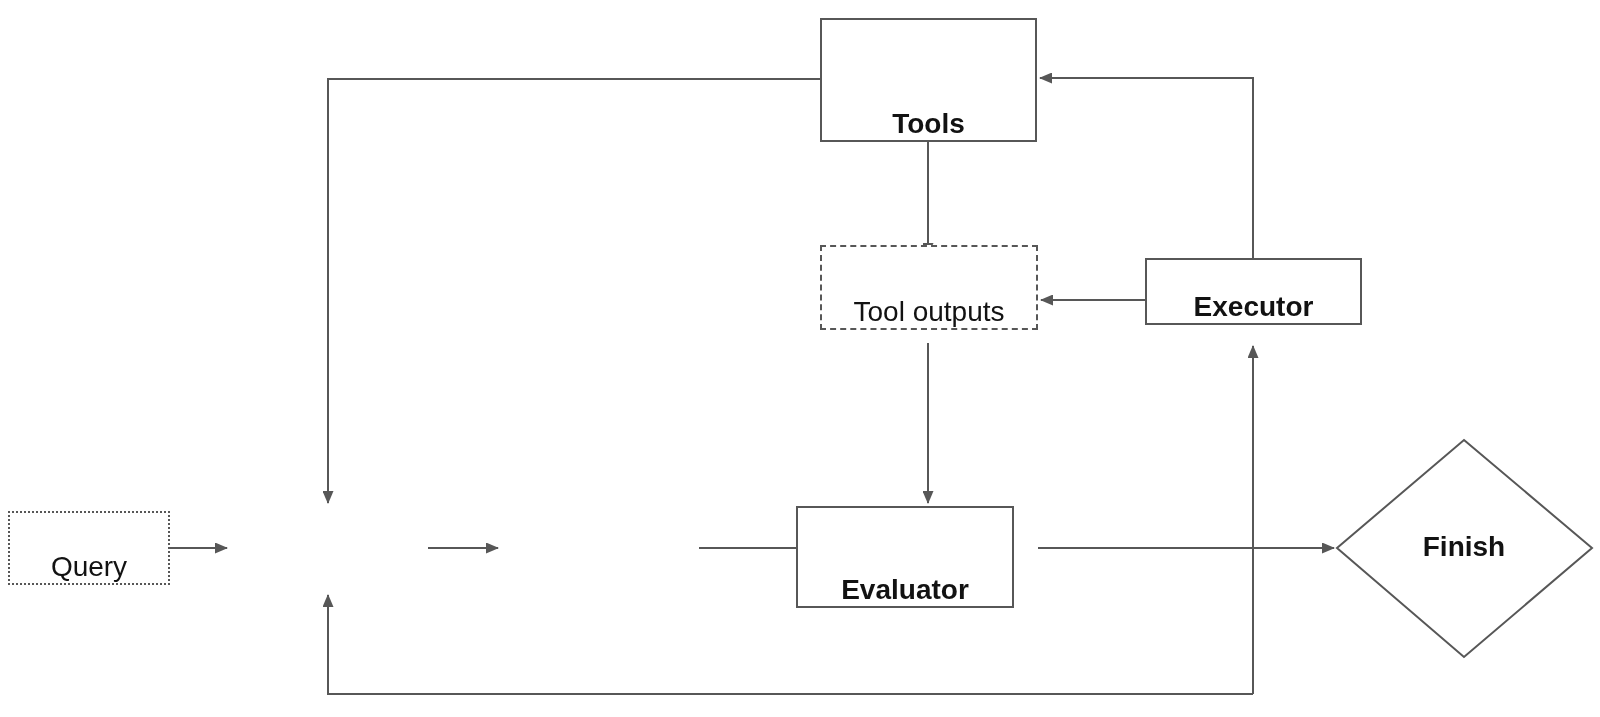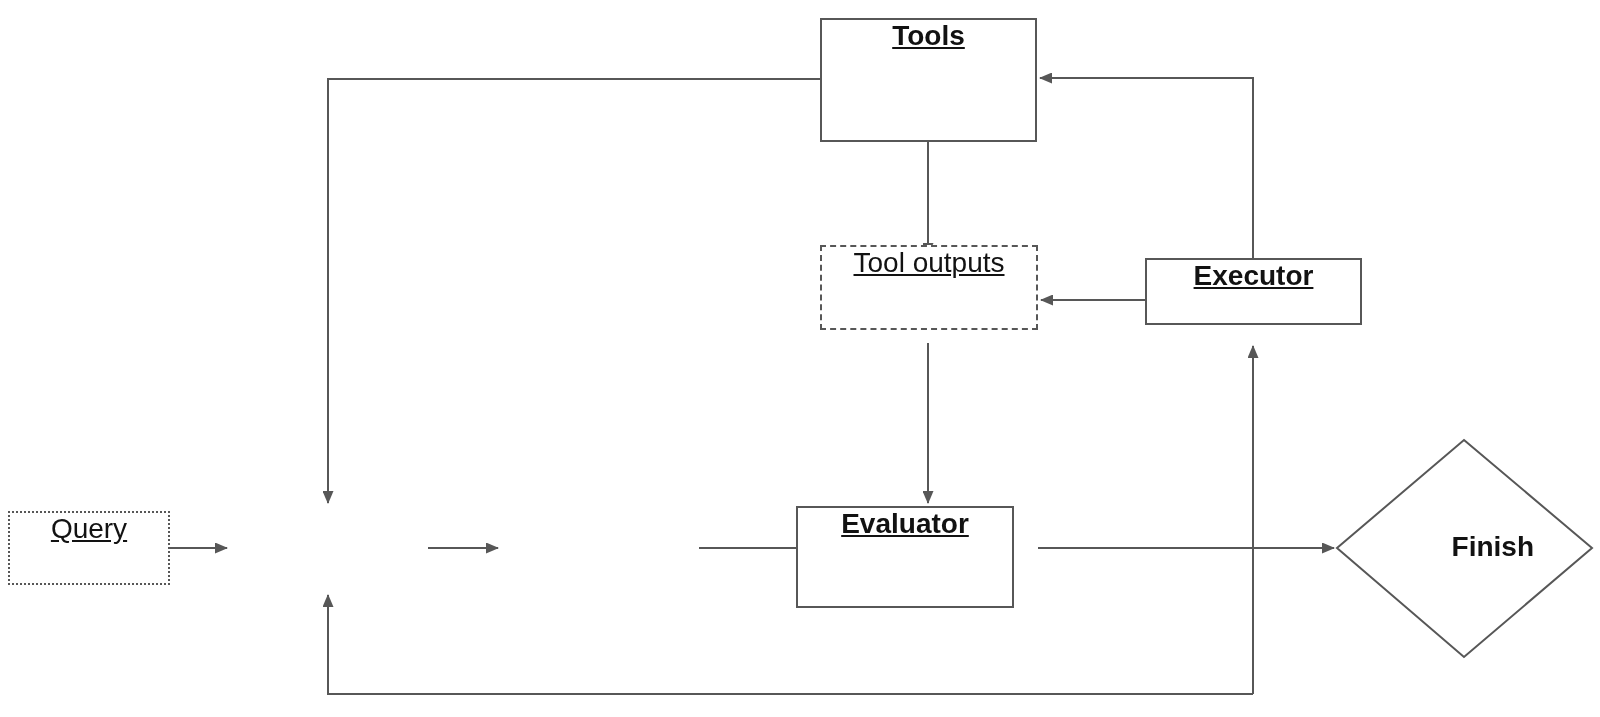--- a/index.html
+++ b/index.html
@@ -21,40 +21,39 @@
     top: 0;
     width: 1600px;
     height: 717px;
     z-index: 1;
   }
   .node {
     position: absolute;
     box-sizing: border-box;
     background: #ffffff;
     display: flex;
-    align-items: flex-start;
+    align-items: flex-end;
     justify-content: center;
     text-align: center;
     z-index: 2;
     color: #121212;
     font-size: 28px;
     line-height: 1.15;
-    text-decoration: underline;
   }
   .node.solid  { border: 2px solid #575757; font-weight: 700; }
   .node.dashed { border: 2px dashed #575757; font-weight: 400; }
   .node.dotted { border: 2px dotted #575757; font-weight: 400; }
   .node .label { padding: 0 10px; }
   .diamond-label {
     position: absolute;
     z-index: 2;
     color: #121212;
     font-size: 28px;
     font-weight: 700;
-    text-align: right;
+    text-align: center;
     background: transparent;
   }
   
   .n-query         { left: 8px;    top: 511px; width: 162px; height: 74px;  }
   .n-planner       { left: 230px;  top: 506px; width: 198px; height: 86px;  }
   .n-generated     { left: 501px;  top: 506px; width: 198px; height: 85px;  }
   .n-tools         { left: 820px;  top: 18px;  width: 217px; height: 124px; }
   .n-tool-outputs  { left: 820px;  top: 245px; width: 218px; height: 85px;  }
   .n-executor      { left: 1145px; top: 258px; width: 217px; height: 67px;  }
   .n-evaluator     { left: 796px;  top: 506px; width: 218px; height: 102px;  }

